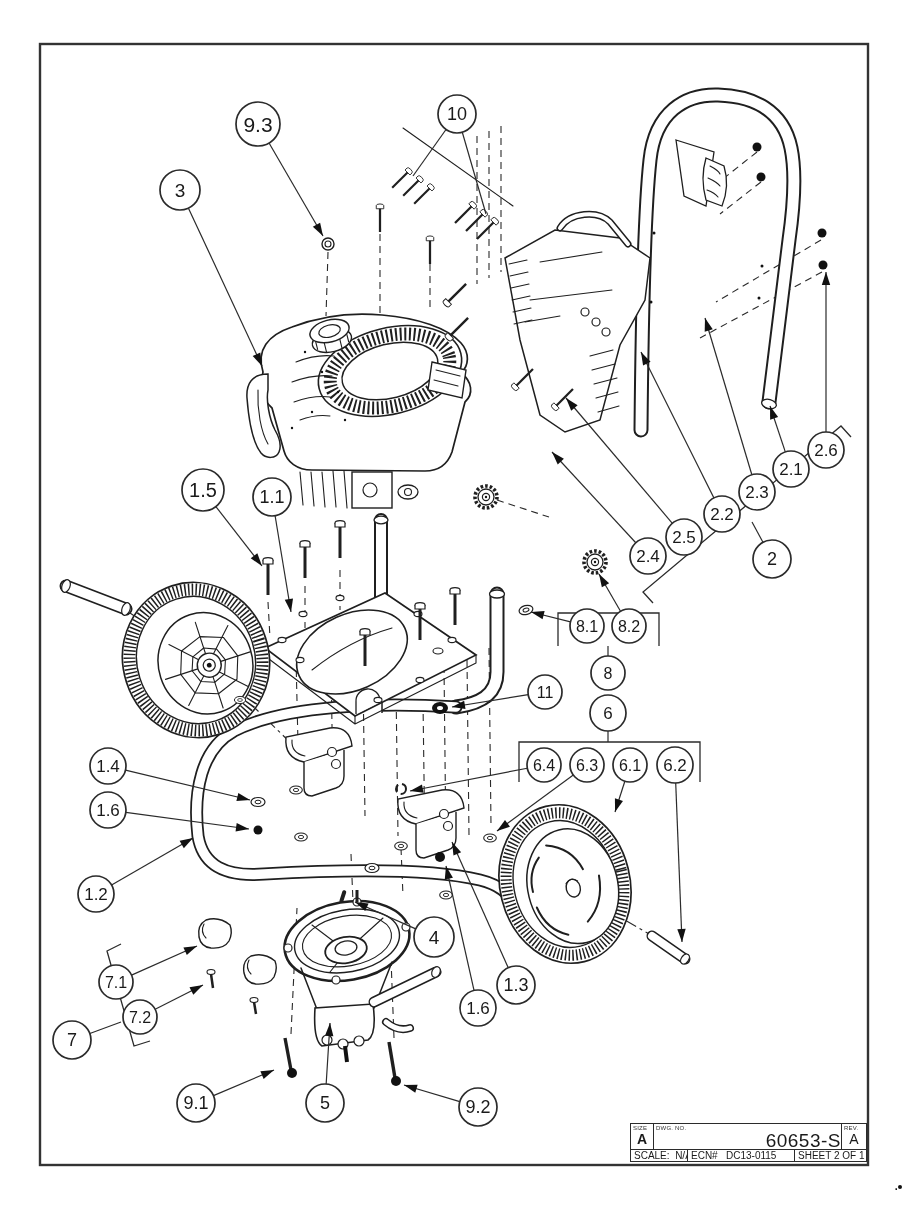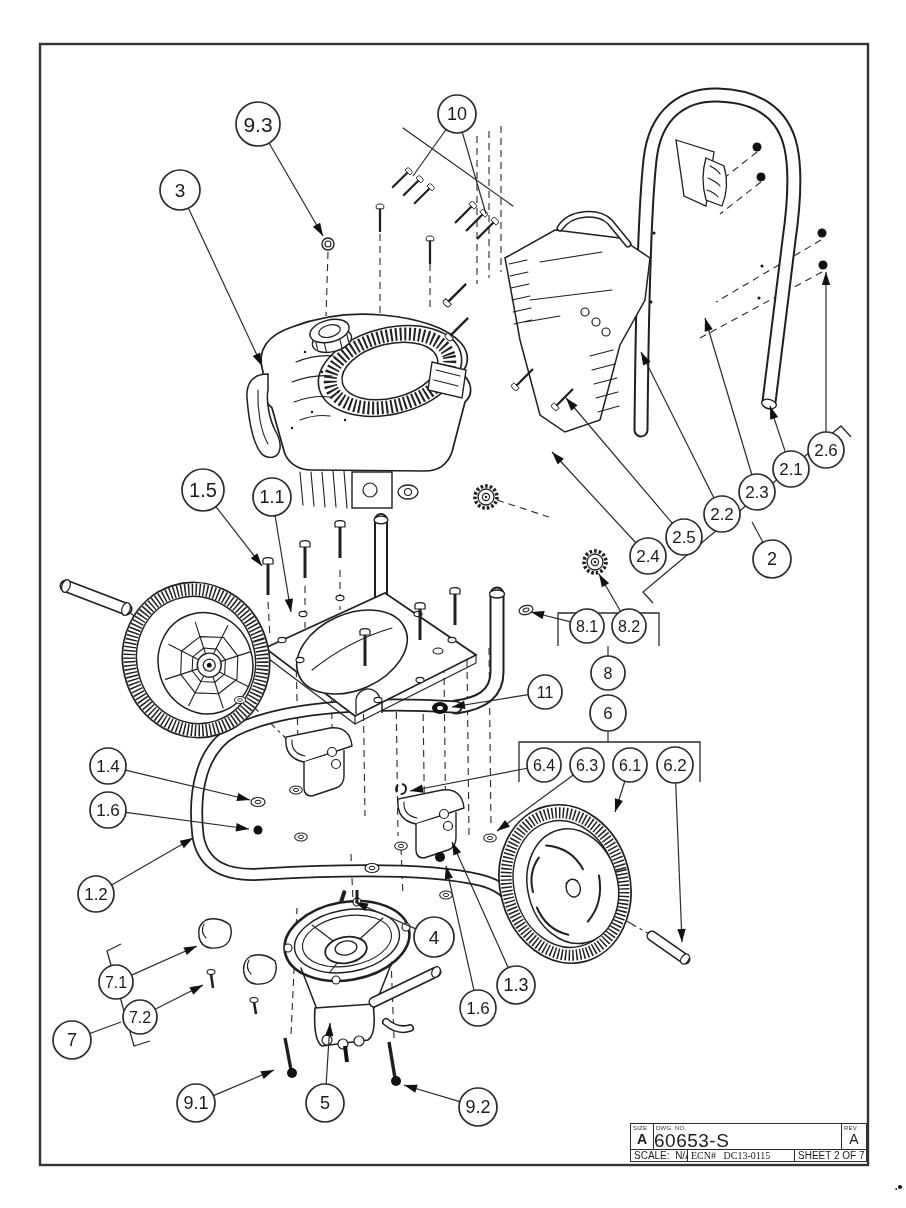--- a/index.html
+++ b/index.html
@@ -22,23 +22,23 @@
   .tblock{position:absolute;left:630px;top:1123px;width:237px;height:39px;
           border:1.6px solid #2b2b2b;box-sizing:border-box;background:#fff;font-family:"Liberation Sans",sans-serif;}
   .trow1{display:flex;height:26px;border-bottom:1.4px solid #2b2b2b;box-sizing:border-box;}
   .trow2{display:flex;height:11px;}
   .tcell{box-sizing:border-box;overflow:hidden;}
   .c-size{width:23px;border-right:1.4px solid #2b2b2b;text-align:center;}
   .c-dwg{flex:1;border-right:1.4px solid #2b2b2b;position:relative;}
   .c-rev{width:24px;text-align:center;}
   .lbl{font-size:6px;color:#333;line-height:7px;text-align:left;padding:1px 0 0 2px;letter-spacing:.2px;}
   .bigA{font-size:14px;font-weight:bold;line-height:14px;}
-  .dwgval{font-size:19px;line-height:17px;text-align:left;letter-spacing:.5px;}
+  .dwgval{font-size:19px;line-height:17px;text-align:right;letter-spacing:.5px;}
   .c-scale{width:57px;border-right:1.4px solid #2b2b2b;}
-  .c-ecn{width:107px;border-right:1.4px solid #2b2b2b;font-family:Liberation Serif, serif;}
+  .c-ecn{width:107px;border-right:1.4px solid #2b2b2b;}
   .c-sheet{flex:1;}
   .smtxt{font-size:10px;line-height:11px;padding-left:3px;white-space:nowrap;}
   .corner-dot{position:absolute;left:894px;top:1176px;font-size:16px;color:#111;}
 </style>
 </head>
 <body>
 
 <div class="page">
 
 <svg width="906" height="1208" viewBox="0 0 906 1208">
@@ -536,19 +536,19 @@
       <div class="dwgval">60653-S</div>
     </div>
     <div class="tcell c-rev">
       <div class="lbl">REV.</div>
       <div class="bigA" style="font-weight:normal;">A</div>
     </div>
   </div>
   <div class="trow2">
     <div class="tcell c-scale smtxt"><span>SCALE:</span>&nbsp;&nbsp;<span>N/A</span></div>
     <div class="tcell c-ecn smtxt"><span>ECN#</span>&nbsp;&nbsp;&nbsp;<span>DC13-0115</span></div>
-    <div class="tcell c-sheet smtxt">SHEET 2 OF 7</div>
+    <div class="tcell c-sheet smtxt">SHEET 2 OF 1</div>
   </div>
 </div>
 
 <div class="corner-dot">.</div>
 
 </div>
 
 </body></html>

